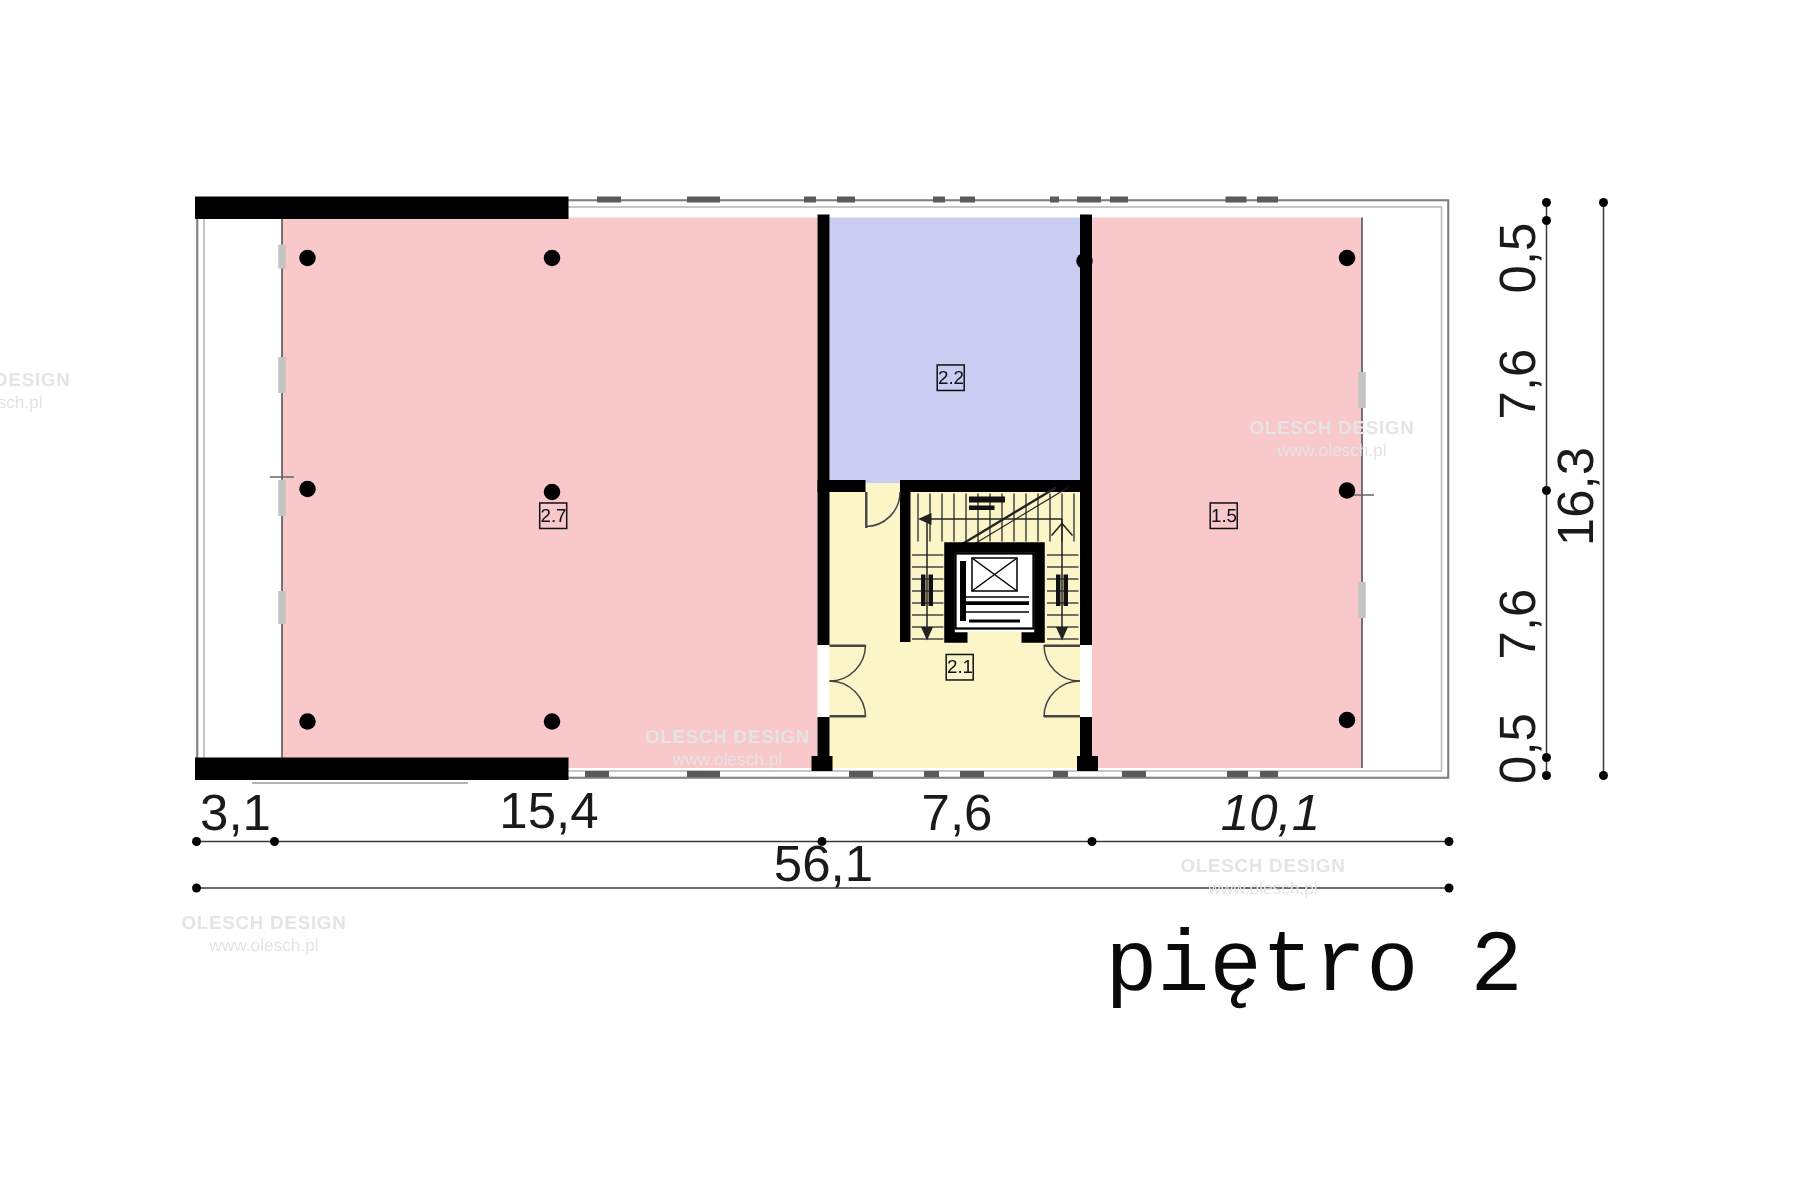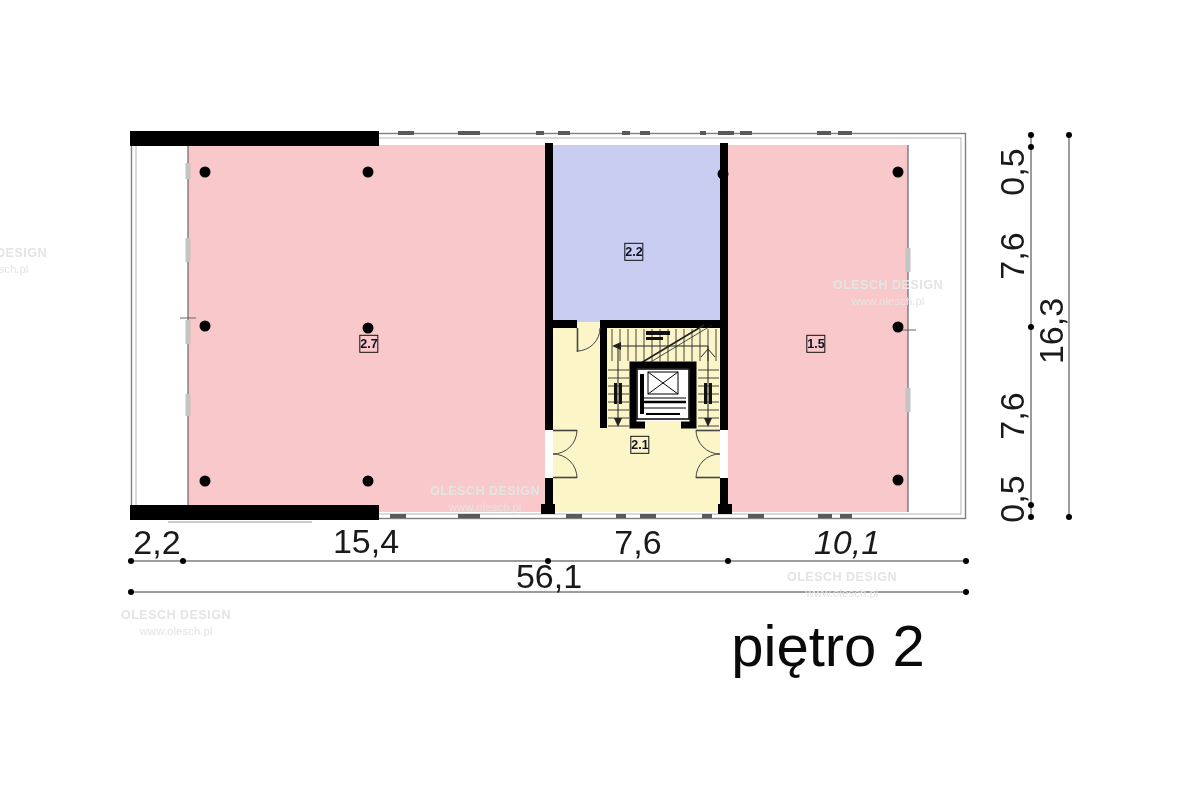--- a/index.html
+++ b/index.html
@@ -4,21 +4,21 @@
 <style>
   html,body{margin:0;padding:0;}
   .canvas{position:relative;width:1200px;height:800px;background:#ffffff;overflow:hidden;
           font-family:"Liberation Sans",sans-serif;}
   .plan-svg{position:absolute;left:0;top:0;}
   .dim-h{position:absolute;transform:translate(-50%,-50%);font-size:34px;color:#1a1a1a;
          white-space:nowrap;line-height:1;}
   .dim-v{position:absolute;transform:translate(-50%,-50%) rotate(-90deg);font-size:34px;
          color:#1a1a1a;white-space:nowrap;line-height:1;}
   .room-label{position:absolute;transform:translate(-50%,-50%);border:1.2px solid #111;
-         padding:1px 0;font-size:12.5px;font-weight:bold;color:#101020;line-height:1.15;
+         padding:1px 0;font-size:12.5px;font-weight:normal;color:#101020;line-height:1.15;
          background:transparent;}
   .floor-title{position:absolute;transform:translate(-50%,-50%);font-size:58px;color:#0a0a0a;
          white-space:nowrap;line-height:1;}
   .watermark{position:absolute;transform:translate(-50%,-50%);text-align:center;
          color:#e4e4e4;line-height:1.25;white-space:nowrap;}
   .watermark .wm1{font-size:12.5px;font-weight:bold;letter-spacing:.5px;}
   .watermark .wm2{font-size:11.5px;}
 </style>
 </head>
 <body>
@@ -227,33 +227,33 @@
       <circle cx="1069" cy="135" r="3"></circle>
         <circle cx="1069" cy="517" r="3"></circle>
     </g>
   </svg>
 
   <div class="room-label" style="left:640px;top:445px;">2.1</div>
   <div class="room-label" style="left:634px;top:252px;">2.2</div>
   <div class="room-label" style="left:369px;top:344px;">2.7</div>
   <div class="room-label" style="left:816px;top:344px;">1.5</div>
 
-  <div class="dim-h" style="left:157px;top:542px;">2,2</div>
+  <div class="dim-h" style="left:157px;top:542px;">3,1</div>
   <div class="dim-h" style="left:366px;top:516px;margin-top:25px;">15,4</div>
   <div class="dim-h" style="left:638px;top:542px;">7,6</div>
   <div class="dim-h" style="left:847px;top:542px;font-style:italic;">10,1</div>
   <div class="dim-h" style="left:549px;top:576px;">56,1</div>
 
   <div class="dim-v" style="left:1012px;top:172px;">0,5</div>
   <div class="dim-v" style="left:1012px;top:256px;">7,6</div>
   <div class="dim-v" style="left:1012px;top:416px;">7,6</div>
   <div class="dim-v" style="left:1012px;top:499px;">0,5</div>
   <div class="dim-v" style="left:1051px;top:331px;">16,3</div>
 
-  <div class="floor-title" style="left:828px;top:646px;">piętro 2</div>
+  <div class="floor-title" style="left:876px;top:646px;font-family:Liberation Mono, monospace;">piętro 2</div>
 
   <div class="watermark" style="left:-8px;top:261px;">
     <div class="wm1">OLESCH DESIGN</div>
     <div class="wm2">www.olesch.pl</div>
   </div>
   <div class="watermark" style="left:888px;top:293px;">
     <div class="wm1">OLESCH DESIGN</div>
     <div class="wm2">www.olesch.pl</div>
   </div>
   <div class="watermark" style="left:485px;top:499px;">

